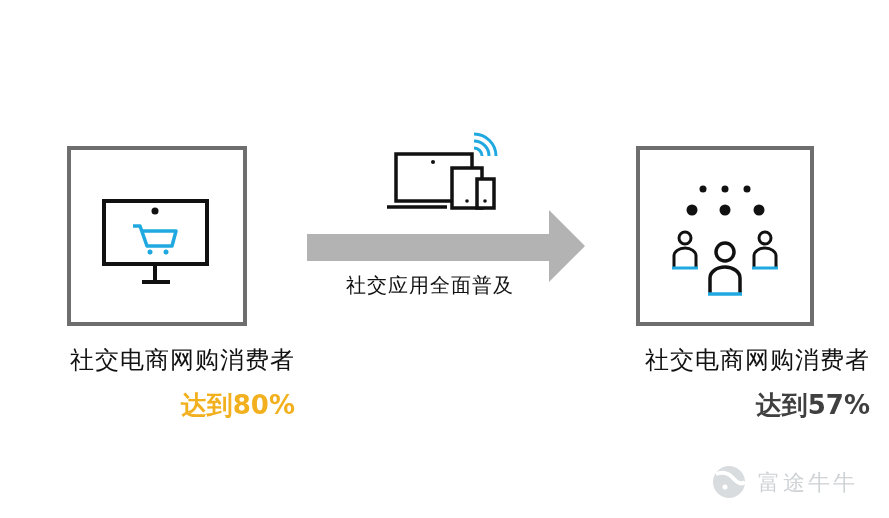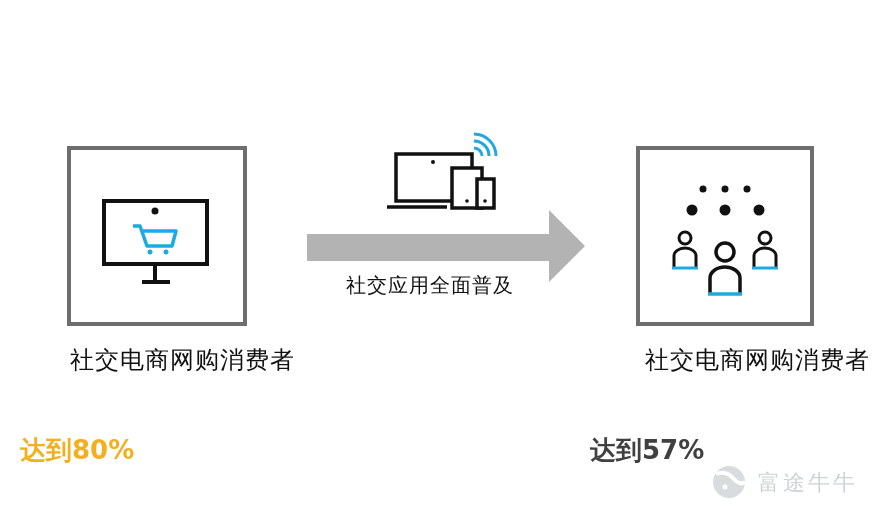--- a/index.html
+++ b/index.html
@@ -11,21 +11,21 @@
     .box {
       position: absolute; box-sizing: border-box;
       border: 4px solid #6e6e6e; background: #fff;
     }
     .label-main {
       position: absolute; color: #111; font-size: 24px; letter-spacing: 1px;
       white-space: nowrap; text-align: right;
     }
     .label-value {
       position: absolute; font-size: 26px; font-weight: bold;
-      white-space: nowrap; text-align: left; margin-top: 45px;
+      white-space: nowrap; text-align: right;
     }
     .arrow-caption {
       position: absolute; color: #111; font-size: 20px; letter-spacing: 1px;
       white-space: nowrap;
     }
     .watermark {
       position: absolute; font-size: 22px; letter-spacing: 3px; white-space: nowrap;
     }
     svg { position: absolute; left: 0; top: 0; overflow: visible; }
   </style>

